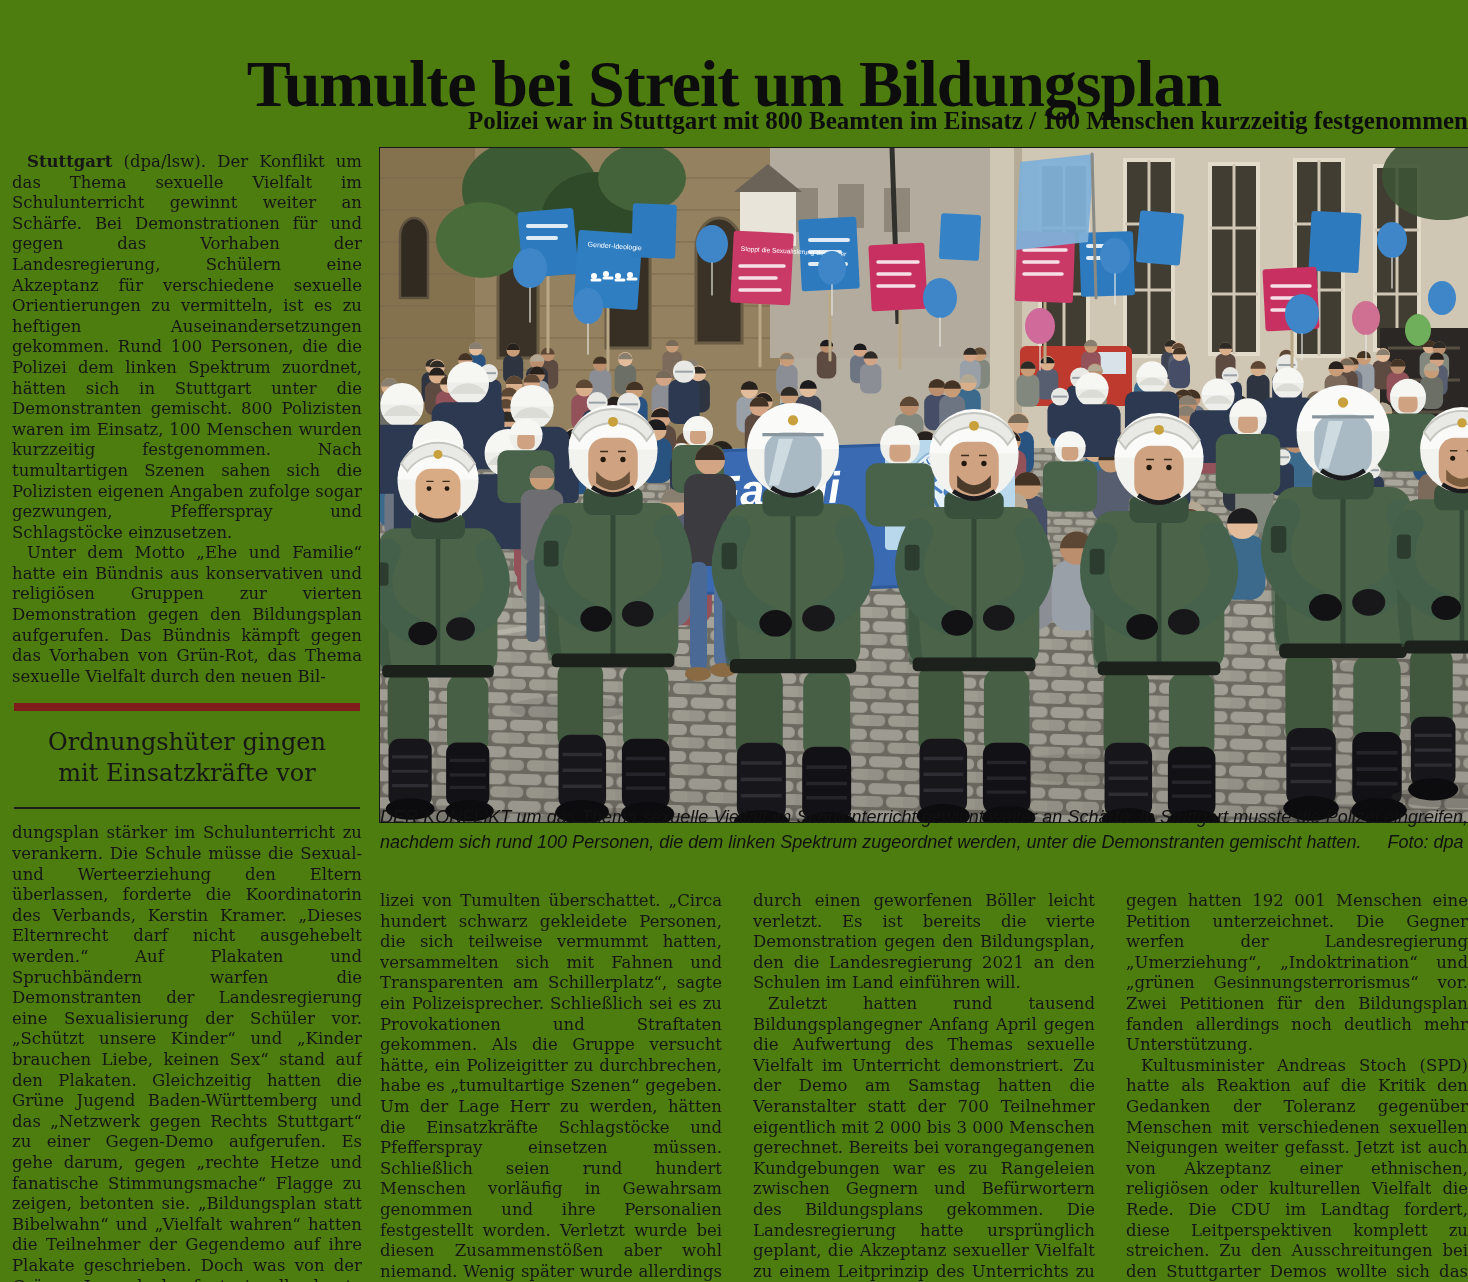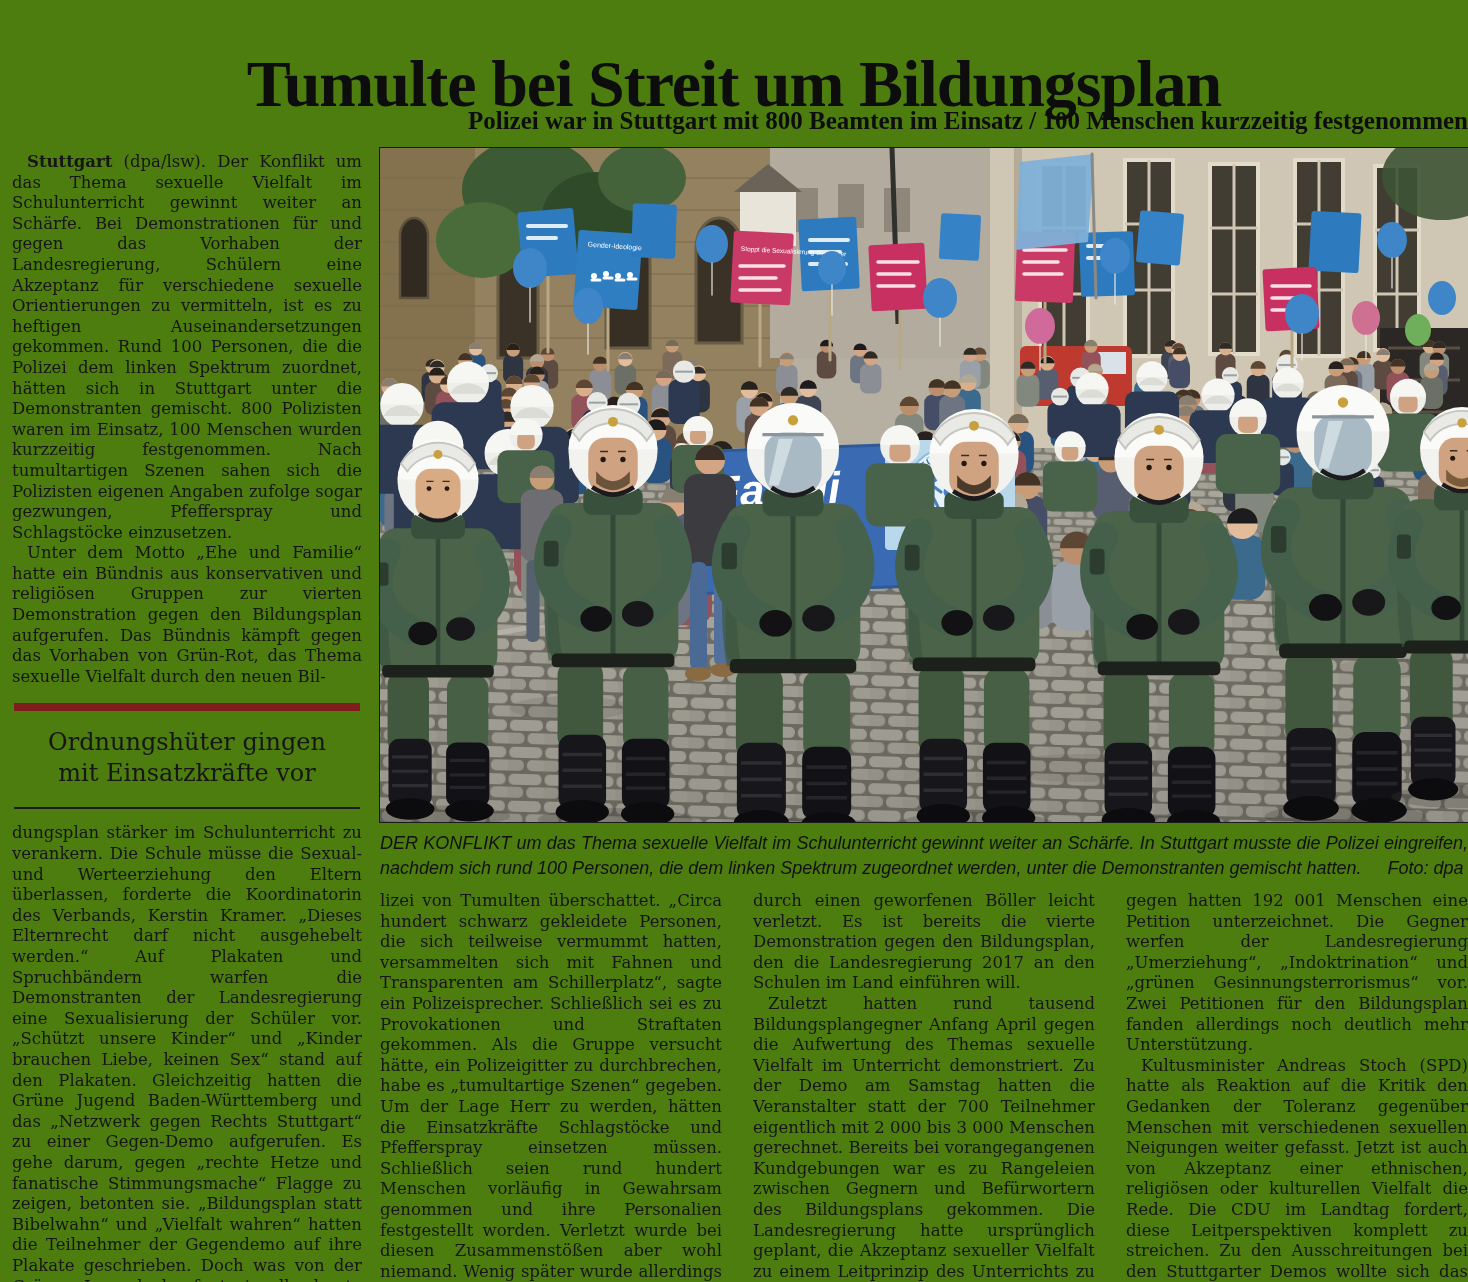--- a/index.html
+++ b/index.html
@@ -12,21 +12,21 @@
         font-family:"Liberation Serif",serif;font-weight:bold;font-size:25px;color:#0d0d0d;}
   .leftcol{position:absolute;left:12px;top:152px;width:350px;height:1134px;overflow:hidden;
         font-size:16.5px;line-height:20.6px;text-align:justify;}
   .leftcol p{margin:0;text-indent:15px;}
   .pullquote{margin:16px 2px 14px 2px;padding:16px 0 18px 0;
         border-top:8px solid #7f1d1d;border-bottom:2px solid #1d1d1d;
         text-align:center;font-size:24px;line-height:31px;text-indent:0;}
   .pullquote span{display:block;}
   .photo-wrap{position:absolute;left:380px;top:148px;width:1088px;height:674px;
         outline:1px solid #1a1a1a;background:#9a978d;}
-  .caption{position:absolute;left:380px;top:831px;width:1088px;
+  .caption{position:absolute;left:380px;top:805px;width:1088px;
         font-family:"Liberation Sans",sans-serif;font-style:italic;font-size:18px;
         line-height:25px;text-align:justify;color:#111;}
   .caption .lead{font-style:italic;}
   .caption .credit{padding-left:26px;white-space:nowrap;}
   .botcols{position:absolute;left:380px;top:891px;width:1088px;height:391px;display:flex;gap:31px;}
   .botcols .col{flex:1;overflow:hidden;font-size:16.5px;line-height:20.6px;text-align:justify;}
   .botcols .col p{margin:0;}
   .botcols .col p + p{text-indent:15px;}
 </style>
 </head>
@@ -1021,21 +1021,21 @@
 
   <div class="caption">
     <span class="lead">DER KONFLIKT</span><span> um das Thema sexuelle Vielfalt im Schulunterricht gewinnt weiter an Schärfe. In Stuttgart musste die Polizei eingreifen, nachdem sich rund 100 Personen, die dem linken Spektrum zugeordnet werden, unter die Demonstranten gemischt hatten.</span><span class="credit">Foto: dpa</span>
   </div>
 
   <div class="botcols">
     <div class="col">
       <p>lizei von Tumulten überschattet. „Circa hundert schwarz gekleidete Personen, die sich teilweise vermummt hatten, versammelten sich mit Fahnen und Transparenten am Schillerplatz“, sagte ein Polizeisprecher. Schließlich sei es zu Provokationen und Straftaten gekommen. Als die Gruppe versucht hätte, ein Polizeigitter zu durchbrechen, habe es „tumultartige Szenen“ gegeben. Um der Lage Herr zu werden, hätten die Einsatzkräfte Schlagstöcke und Pfefferspray einsetzen müssen. Schließlich seien rund hundert Menschen vorläufig in Gewahrsam genommen und ihre Personalien festgestellt worden. Verletzt wurde bei diesen Zusammenstößen aber wohl niemand. Wenig später wurde allerdings ein 50-jähriger Fußgänger</p>
     </div>
     <div class="col">
-      <p>durch einen geworfenen Böller leicht verletzt. Es ist bereits die vierte Demonstration gegen den Bildungsplan, den die Landesregierung 2017 an den Schulen im Land einführen will.</p>
+      <p>durch einen geworfenen Böller leicht verletzt. Es ist bereits die vierte Demonstration gegen den Bildungsplan, den die Landesregierung 2021 an den Schulen im Land einführen will.</p>
       <p>Zuletzt hatten rund tausend Bildungsplangegner Anfang April gegen die Aufwertung des Themas sexuelle Vielfalt im Unterricht demonstriert. Zu der Demo am Samstag hatten die Veranstalter statt der 700 Teilnehmer eigentlich mit 2 000 bis 3 000 Menschen gerechnet. Bereits bei vorangegangenen Kundgebungen war es zu Rangeleien zwischen Gegnern und Befürwortern des Bildungsplans gekommen. Die Landesregierung hatte ursprünglich geplant, die Akzeptanz sexueller Vielfalt zu einem Leitprinzip des Unterrichts zu erklären. Da-</p>
     </div>
     <div class="col">
       <p>gegen hatten 192 001 Menschen eine Petition unterzeichnet. Die Gegner werfen der Landesregierung „Umerziehung“, „Indoktrination“ und „grünen Gesinnungsterrorismus“ vor. Zwei Petitionen für den Bildungsplan fanden allerdings noch deutlich mehr Unterstützung.</p>
       <p>Kultusminister Andreas Stoch (SPD) hatte als Reaktion auf die Kritik den Gedanken der Toleranz gegenüber Menschen mit verschiedenen sexuellen Neigungen weiter gefasst. Jetzt ist auch von Akzeptanz einer ethnischen, religiösen oder kulturellen Vielfalt die Rede. Die CDU im Landtag fordert, diese Leitperspektiven komplett zu streichen. Zu den Ausschreitungen bei den Stuttgarter Demos wollte sich das Ministerium am Sonntag nicht äußern.</p>
     </div>
   </div>
 </div>
 
 </body></html>

